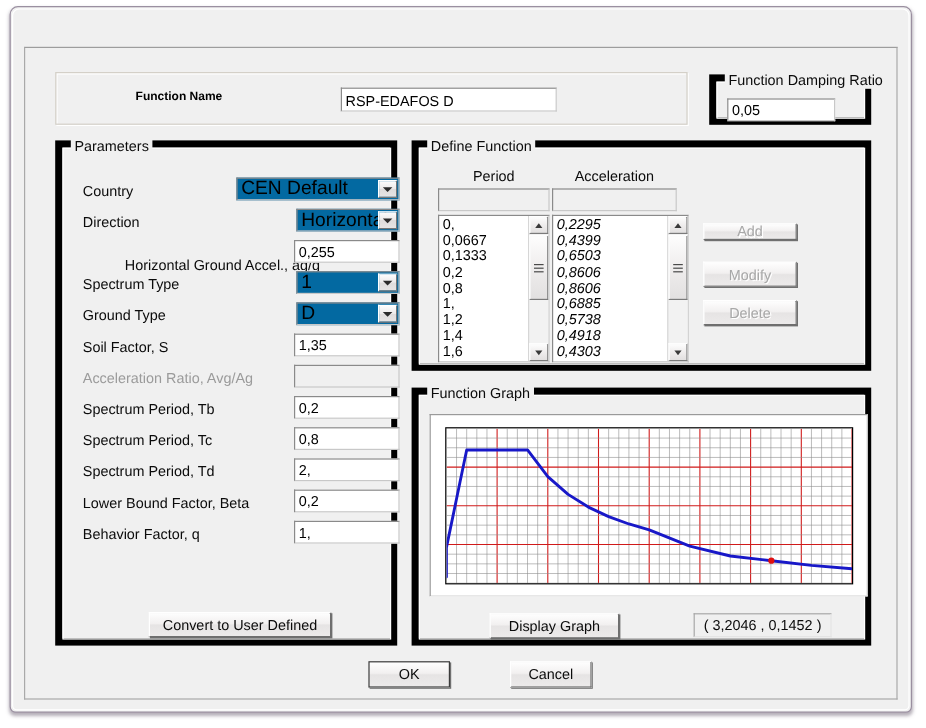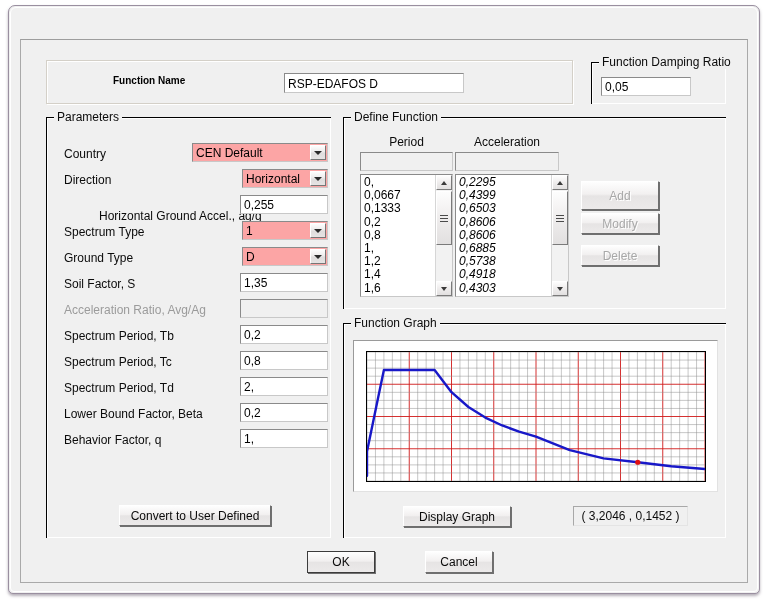--- a/index.html
+++ b/index.html
@@ -61,21 +61,21 @@
   
   .panel {
     position: absolute;
     background: #f0f0f0;
     border: 1px solid #d4d0c8;
     box-shadow: inset 1px 1px 0 #ffffff, 1px 1px 0 #ffffff;
     box-sizing: border-box;
   }
   .groupbox {
     position: absolute;
-    border: 1px solid #000000;
+    border: 6px solid #000000;
     box-sizing: border-box;
   }
   .groupbox > .gb-inner-hi {
     position: absolute;
     left: 0; top: 0; right: -1px; bottom: -1px;
     border: 1px solid #ffffff;
     box-sizing: border-box;
     pointer-events: none;
   }
   .gb-label {
@@ -110,26 +110,26 @@
     line-height: 1;
     display: flex;
     align-items: center;
     white-space: nowrap;
     overflow: hidden;
   }
   .field.disabled { background: #f0f0f0; color: #9b9b9b; }
 
   .combo {
     position: absolute;
-    background: #fca5a5;
+    background: #0369a1;
     border: 1px solid #8a8a8a;
     border-right-color: #c8c8c8;
     border-bottom-color: #c8c8c8;
     box-sizing: border-box;
-    font-size: 12px;
+    font-size: 16px;
     color: #000;
     display: flex;
     align-items: center;
     padding-left: 3px;
     white-space: nowrap;
     overflow: hidden;
   }
   .combo-btn {
     position: absolute;
     right: 1px; top: 1px; bottom: 1px;
@@ -410,21 +410,21 @@
                   <i></i>
                   <i></i>
                 </div>
             </div>
             <div class="sb-btn dn">
                 <div class="sb-arrow-dn"></div>
               </div>
           </div>
         </div>
 
-        <div class="btn disabled" style="left:237px; top:63px; width:78px; height:29px;">Add</div>
+        <div class="btn disabled" style="left:237px; top:63px; width:78px; height:14px;">Add</div>
         <div class="btn disabled" style="left:237px; top:95px; width:78px; height:21px;">Modify</div>
         <div class="btn disabled" style="left:237px; top:127px; width:78px; height:21px;">Delete</div>
       </div>
 
       <div class="groupbox" style="left:322px; top:283px; width:383px; height:215px;">
         <div class="gb-inner-hi"></div>
         <div class="gb-label">Function Graph</div>
 
         <div class="graph-frame" style="left:9px; top:16px; width:365px; height:152px;">
           <div class="plot" style="left:12px; top:10px; width:340px; height:131px;">

